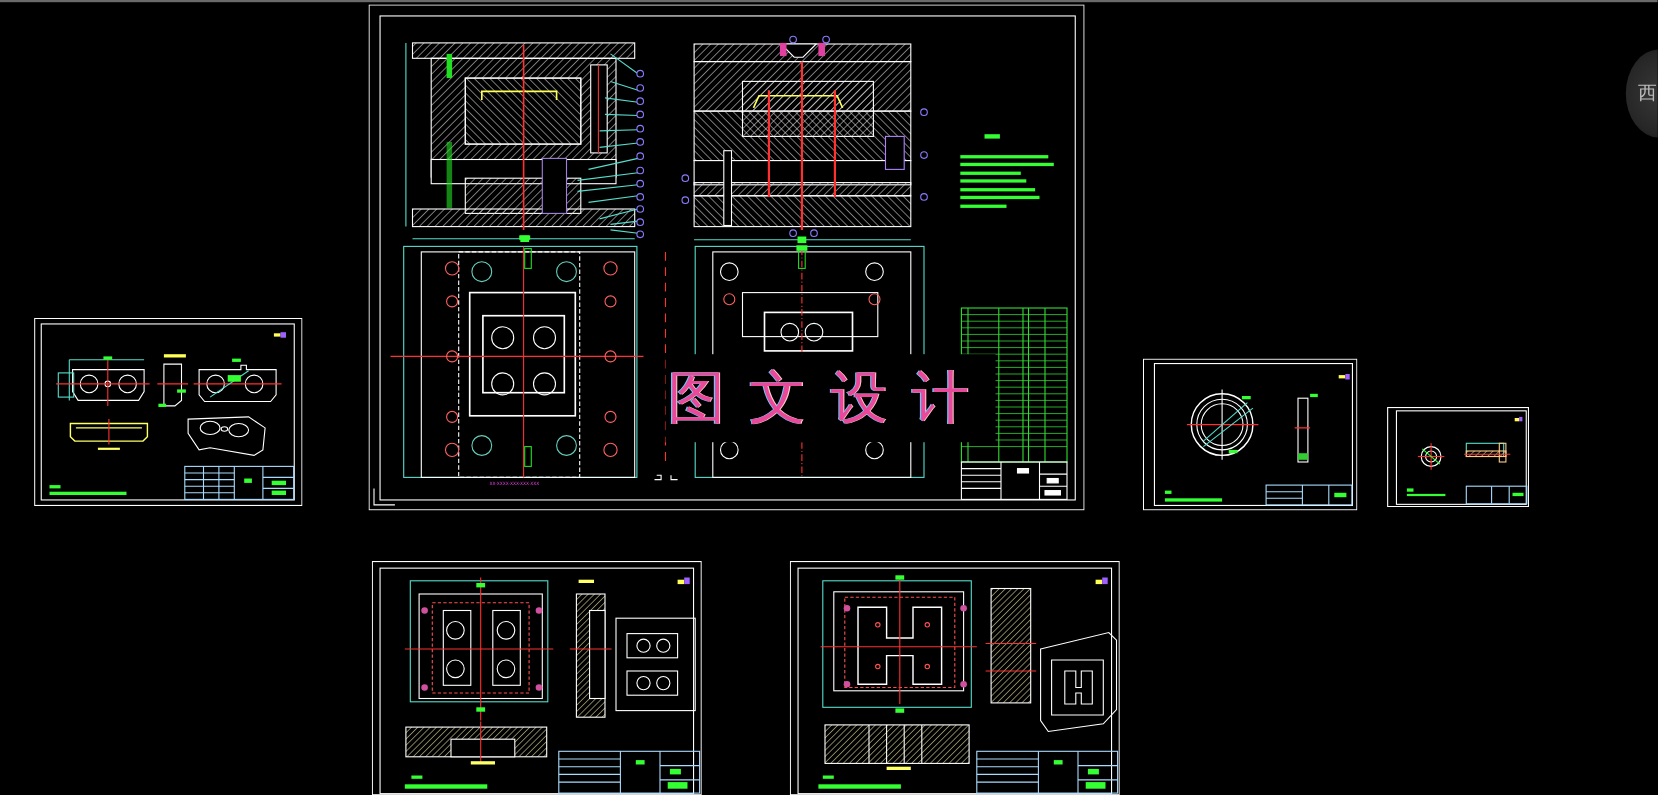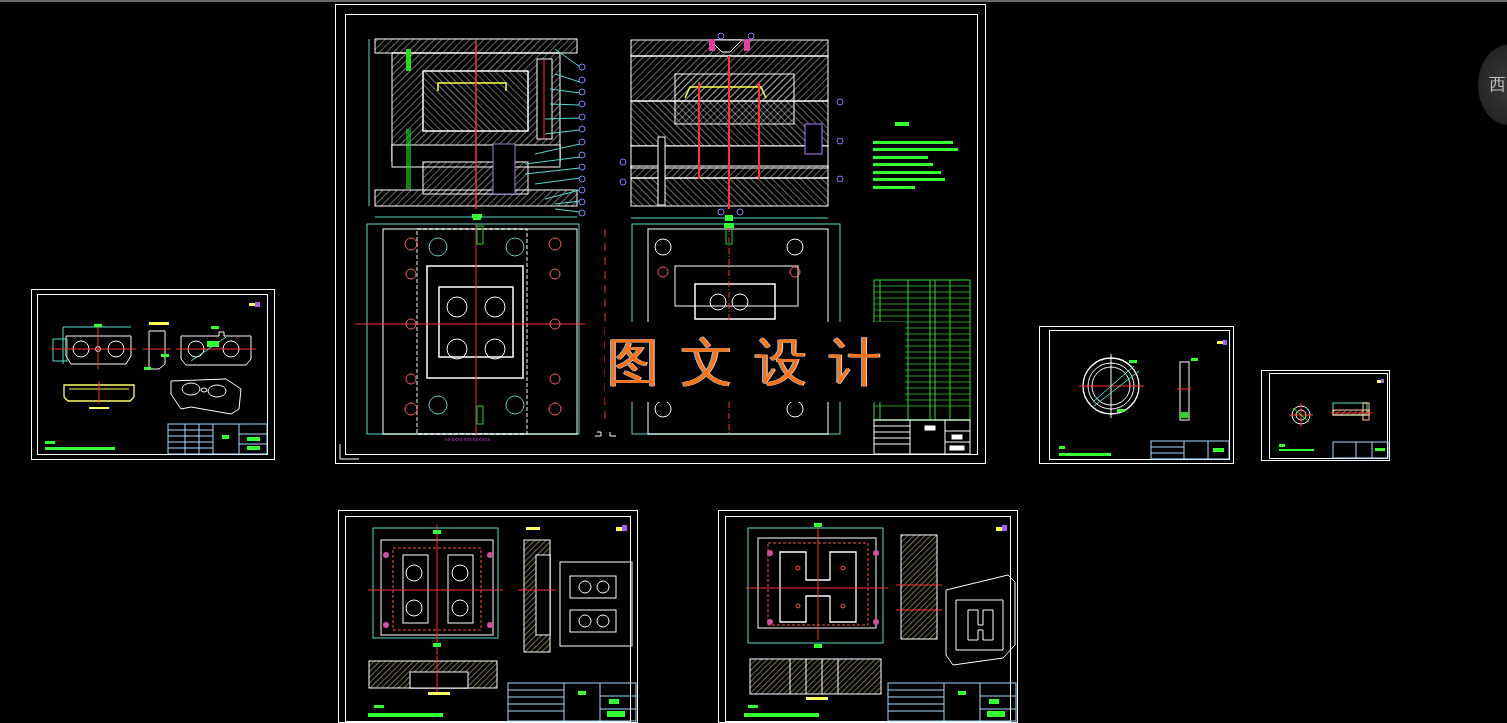--- a/index.html
+++ b/index.html
@@ -1,20 +1,20 @@
 <!DOCTYPE html>
 <html><head>
 <meta charset="utf-8">
 <style>
   html,body{margin:0;padding:0;background:#000;}
   body{width:1507px;height:723px;position:relative;overflow:hidden;font-family:"DejaVu Sans",sans-serif;}
   .topline{position:absolute;left:0;top:0;width:1507px;height:2px;background:#6a6a6a;}
   .sheet{position:absolute;}
   .sheet svg{position:absolute;left:0;top:0;}
-  .watermark{position:absolute;left:605px;top:322px;width:300px;height:80px;background:#000;color:#f97316;
+  .watermark{position:absolute;left:605px;top:322px;width:300px;height:80px;background:#000;color:#ec4899;
     font-family:"DejaVu Serif",serif;font-size:52px;letter-spacing:22px;line-height:80px;text-align:center;
     text-shadow:-1px 0 #6cf, 1px 0 #fcc;}
   .viewcube{position:absolute;left:1478px;top:45px;width:60px;height:80px;border-radius:50%;
     background:radial-gradient(circle at 60% 50%,#3a3a3a 0%,#262626 70%,#111 100%);}
   .viewcube-label{position:absolute;left:1489px;top:73px;color:#bcbcbc;font-size:17px;font-family:"DejaVu Sans",sans-serif;}
 </style>
 </head>
 <body>
 
 <div class="topline"></div>

